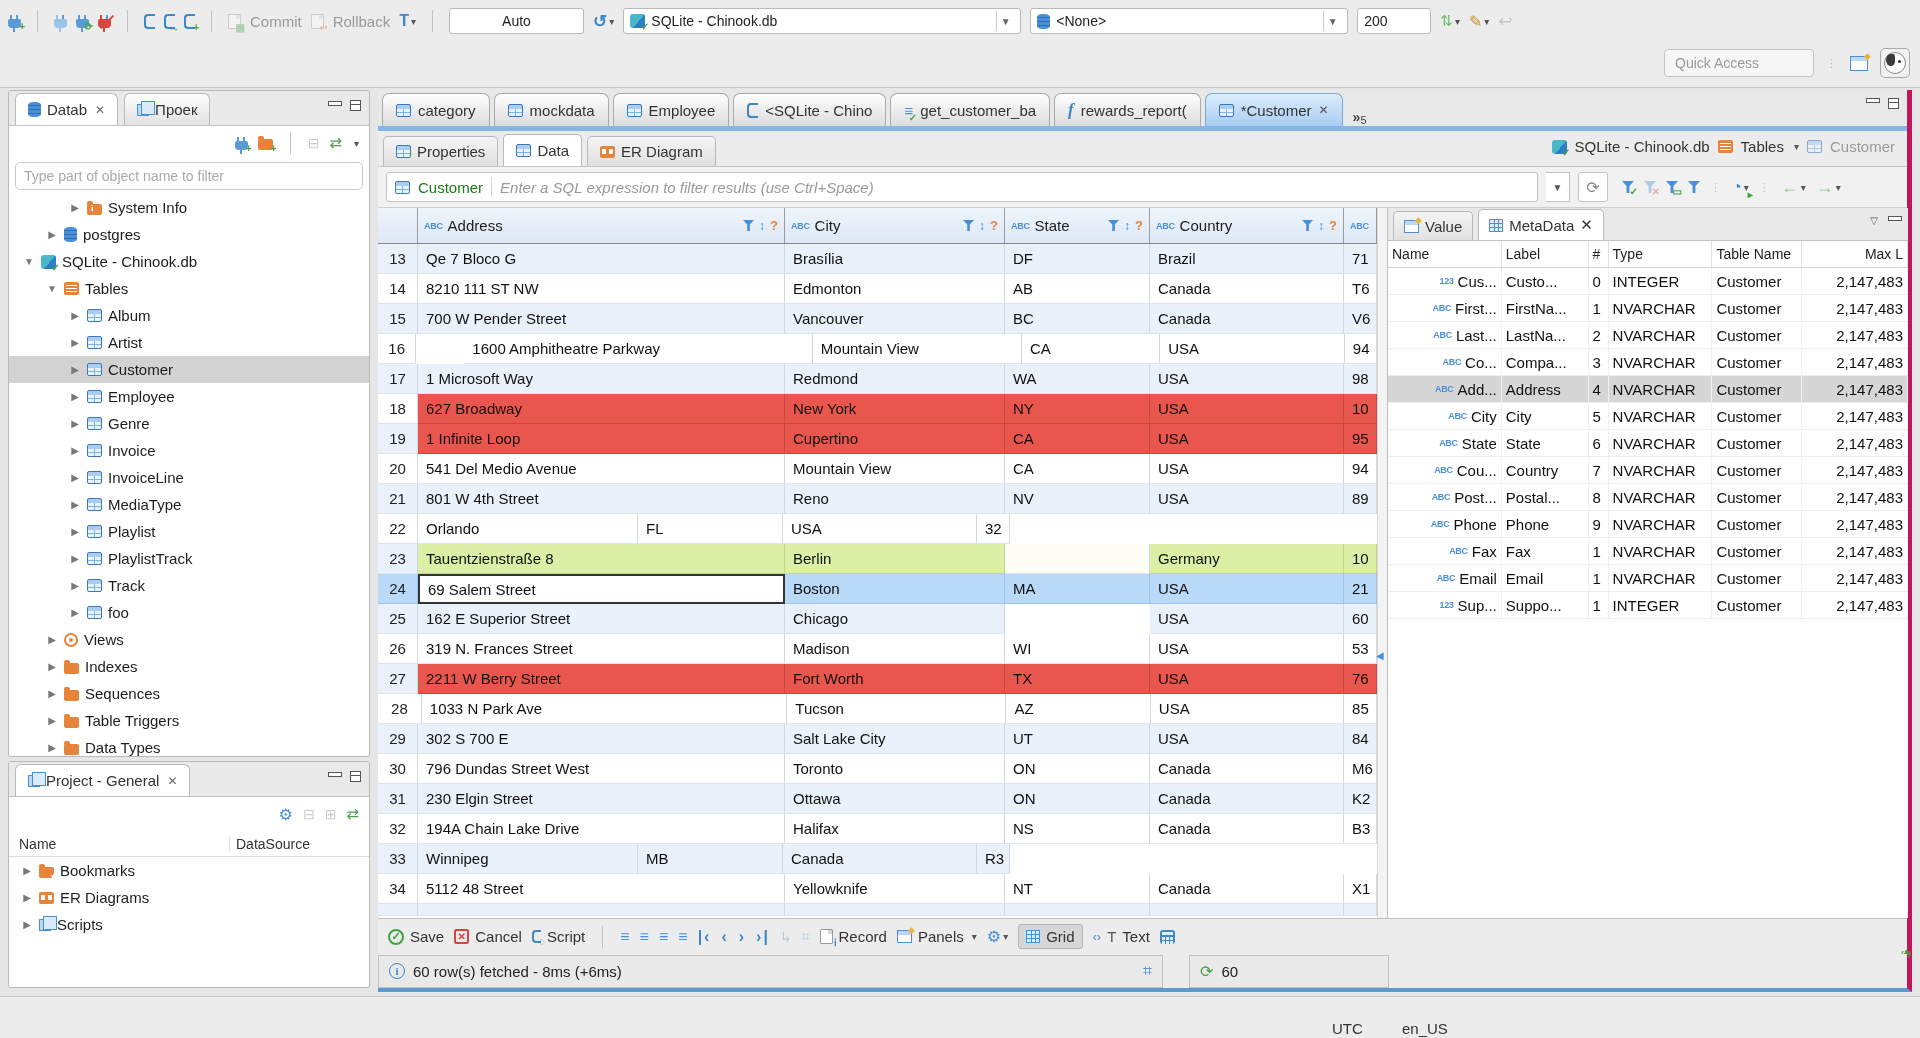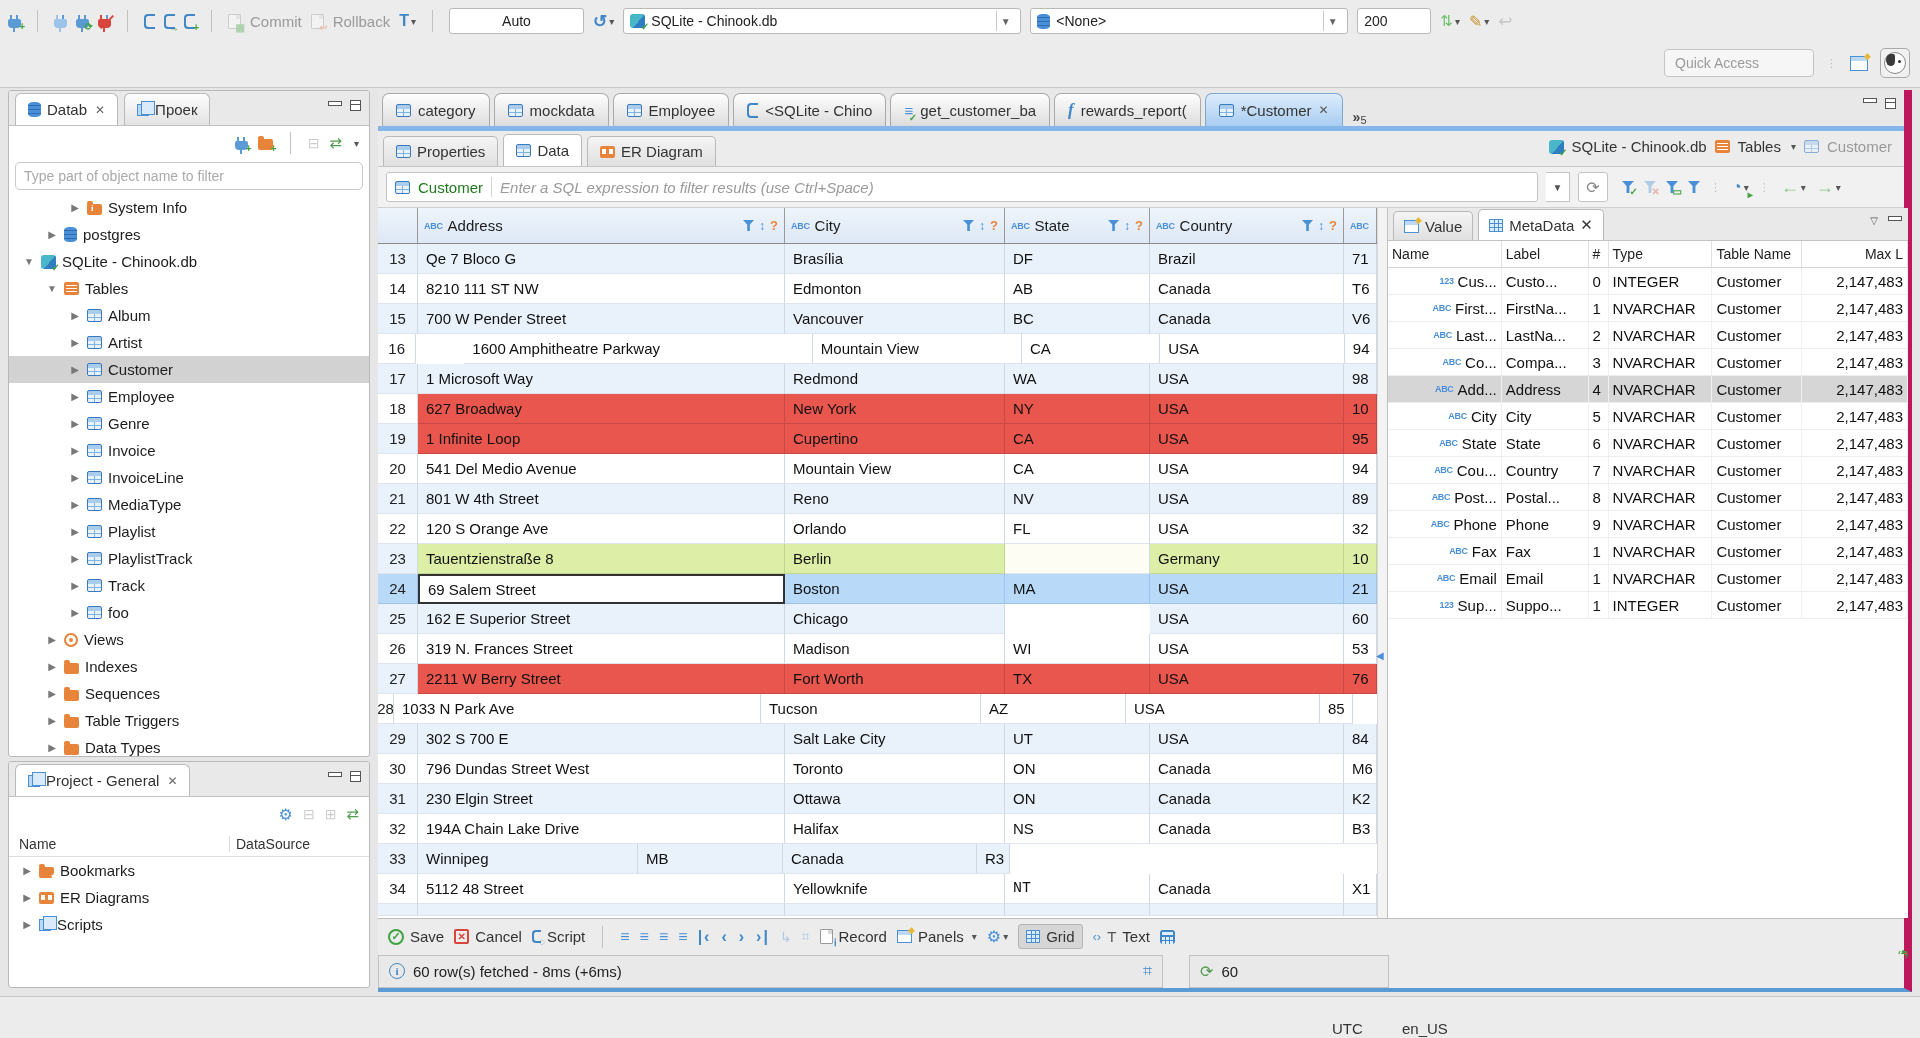--- a/index.html
+++ b/index.html
@@ -107,21 +107,21 @@
                display:flex; align-items:center; padding:0 8px; font-size:14px; }
   .tree { position:relative; overflow:hidden; }
   .trow { height:27px; display:flex; align-items:center; gap:6px; font-size:15px; color:#1d1d1d; white-space:nowrap; }
   .trow .arr { width:12px; color:#787878; font-size:10px; text-align:center; }
   .trow.sel { background:#d2d2d2; }
   .pcols { height:26px; display:flex; align-items:center; border-bottom:1px solid #ddd; font-size:14px; color:#333; }
   .pcols .c1 { padding-left:10px; width:220px; } .pcols .c2 { border-left:1px solid #ddd; padding-left:6px; }
 
   
   .editor { position:absolute; left:378px; top:90px; width:1534px; height:902px; background:#fff;
-            border-right:8px solid #be185d; border-bottom:4px solid #5b9bd5; }
+            border-right:5px solid #be185d; border-bottom:4px solid #5b9bd5; }
   .etabbar { position:absolute; left:0; top:0; width:100%; height:36px; background:#e8e8e8; display:flex; align-items:flex-end; }
   .etab { height:33px; display:flex; align-items:center; gap:7px; padding:0 13px; border:1px solid #aaa; border-bottom:none;
           border-radius:7px 7px 0 0; background:linear-gradient(#fefefe,#dcdcdc); margin-left:4px; font-size:15px; color:#333; white-space:nowrap; }
   .etab.act { background:linear-gradient(#dcecfb,#a9cdf2); border-color:#7fa8cf; }
   .etab .x { color:#555; font-size:12px; }
   .etab-extra { display:flex; align-items:center; margin-left:10px; color:#444; font-weight:bold; }
   .bluestrip { position:absolute; left:0; top:36px; width:100%; height:5px; background:#84b6ea; }
   .ewin { position:absolute; right:8px; top:8px; display:flex; gap:10px; }
 
   .subtabs { position:absolute; left:0; top:41px; width:100%; height:36px; background:#ececec; border-bottom:1px solid #c6c6c6; display:flex; align-items:flex-end; }
@@ -764,21 +764,20 @@
           <div class="grow">
             <div class="gcell gnum cb" style="width: 40px;">21</div>
             <div class="gcell cb" style="width: 367px;">801 W 4th Street</div>
             <div class="gcell cb" style="width: 220px;">Reno</div>
             <div class="gcell cb" style="width: 145px;">NV</div>
             <div class="gcell cb" style="width: 194px;">USA</div>
             <div class="gcell cb" style="width: 33px;">89</div>
           </div>
           <div class="grow">
             <div class="gcell gnum cw" style="width: 40px;">22</div>
-            <div class="gcell cw" style="width: 367px;">120 S Orange Ave</div>
             <div class="gcell cw" style="width: 220px;">Orlando</div>
             <div class="gcell cw" style="width: 145px;">FL</div>
             <div class="gcell cw" style="width: 194px;">USA</div>
             <div class="gcell cw" style="width: 33px;">32</div>
           </div>
           <div class="grow">
             <div class="gcell gnum cb" style="width: 40px;">23</div>
             <div class="gcell cg" style="width: 367px;">Tauentzienstraße 8</div>
             <div class="gcell cg" style="width: 220px;">Berlin</div>
             <div class="gcell cnull" style="width: 145px;"></div>
@@ -811,21 +810,21 @@
           </div>
           <div class="grow">
             <div class="gcell gnum cb" style="width: 40px;">27</div>
             <div class="gcell cr" style="width: 367px;">2211 W Berry Street</div>
             <div class="gcell cr" style="width: 220px;">Fort Worth</div>
             <div class="gcell cr" style="width: 145px;">TX</div>
             <div class="gcell cr" style="width: 194px;">USA</div>
             <div class="gcell cr" style="width: 33px;">76</div>
           </div>
           <div class="grow">
-            <div class="gcell gnum cw" style="width: 16px; text-align: right;">28</div>
+            <div class="gcell gnum cw" style="width: 44px; text-align: right;">28</div>
             <div class="gcell cw" style="width: 367px;">1033 N Park Ave</div>
             <div class="gcell cw" style="width: 220px;">Tucson</div>
             <div class="gcell cw" style="width: 145px;">AZ</div>
             <div class="gcell cw" style="width: 194px;">USA</div>
             <div class="gcell cw" style="width: 33px;">85</div>
           </div>
           <div class="grow">
             <div class="gcell gnum cb" style="width: 40px;">29</div>
             <div class="gcell cb" style="width: 367px;">302 S 700 E</div>
             <div class="gcell cb" style="width: 220px;">Salt Lake City</div>
@@ -861,21 +860,21 @@
             <div class="gcell gnum cb" style="width: 40px;">33</div>
             <div class="gcell cb" style="width: 220px;">Winnipeg</div>
             <div class="gcell cb" style="width: 145px;">MB</div>
             <div class="gcell cb" style="width: 194px;">Canada</div>
             <div class="gcell cb" style="width: 33px;">R3</div>
           </div>
           <div class="grow">
             <div class="gcell gnum cw" style="width: 40px;">34</div>
             <div class="gcell cw" style="width: 367px;">5112 48 Street</div>
             <div class="gcell cw" style="width: 220px;">Yellowknife</div>
-            <div class="gcell cw" style="width: 145px; font-family: Liberation Mono, monospace;">NT</div>
+            <div class="gcell cw" style="width: 145px;">NT</div>
             <div class="gcell cw" style="width: 194px;">Canada</div>
             <div class="gcell cw" style="width: 33px;">X1</div>
           </div>
           <div class="grow" style="height: 12px;">
             <div class="gcell cb" style="width: 40px; height: 12px;"></div>
             <div class="gcell cb" style="width: 367px; height: 12px;"></div>
             <div class="gcell cb" style="width: 220px; height: 12px;"></div>
             <div class="gcell cb" style="width: 145px; height: 12px;"></div>
             <div class="gcell cb" style="width: 194px; height: 12px;"></div>
             <div class="gcell cb" style="width: 33px; height: 12px;"></div>

